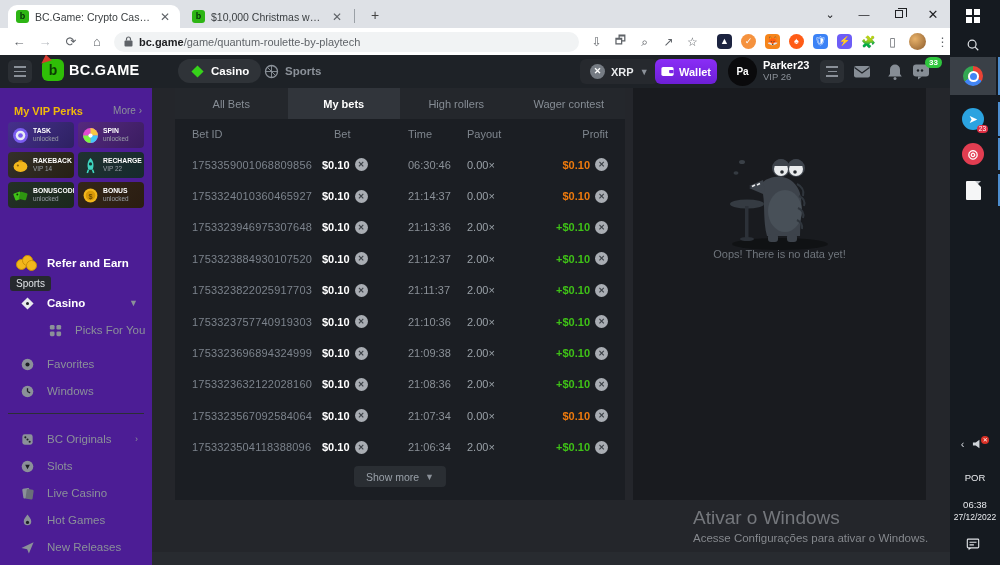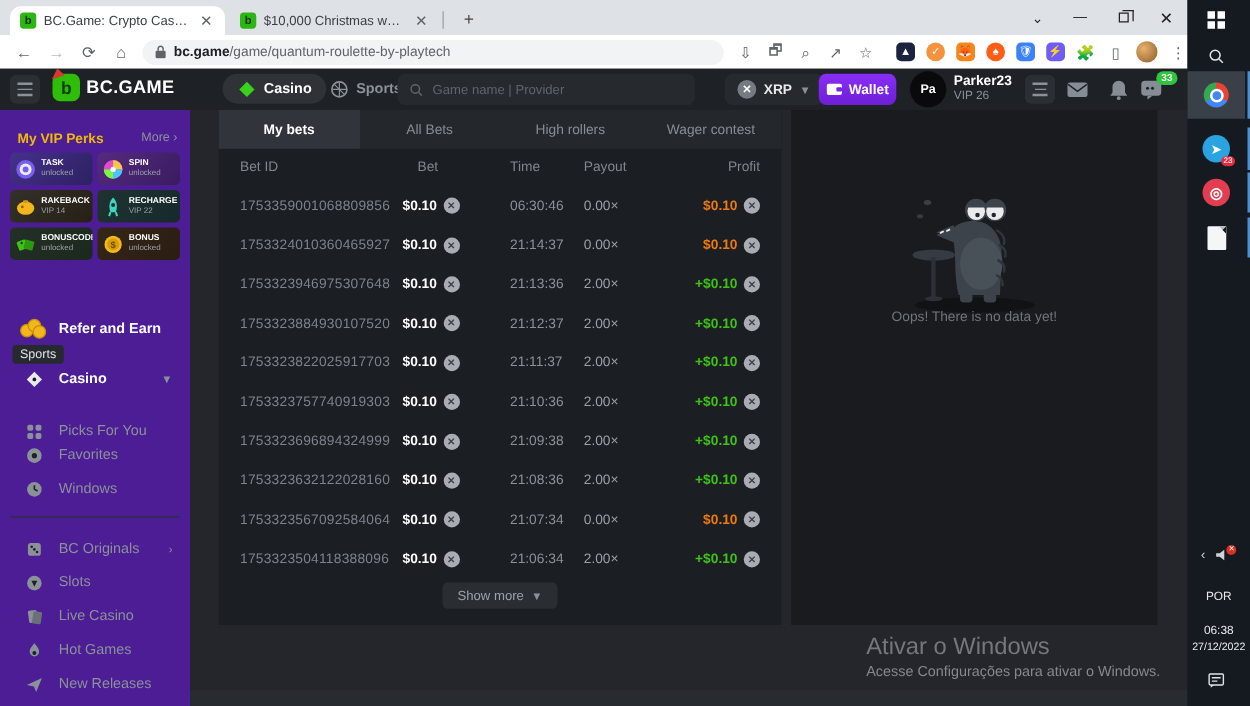--- a/index.html
+++ b/index.html
@@ -242,27 +242,20 @@
       </svg>
       <span>Casino</span>
     </div>
     <div class="pill sports-pill">
       <svg class="sico" width="13" height="13" viewBox="0 0 16 16">
         <circle cx="8" cy="8" r="6.4" fill="none" stroke="#8b9199" stroke-width="1.4"></circle>
         <path d="M2 8 H14 M8 2 V14 M3.5 3.5 Q8 8 12.5 12.5" stroke="#8b9199" stroke-width="1" fill="none"></path>
       </svg>
       <span>Sports</span>
     </div>
-    <div class="nav-search">
-      <svg width="12" height="12" viewBox="0 0 16 16">
-        <circle cx="7" cy="7" r="4.5" fill="none" stroke="#5e656d" stroke-width="1.6"></circle>
-        <line x1="10.5" y1="10.5" x2="14" y2="14" stroke="#5e656d" stroke-width="1.6"></line>
-      </svg>
-      <input type="text" placeholder="Game name | Provider" style="">
-    </div>
     <div class="xrp-pill">
       <span class="coin">✕</span>
       <span>XRP</span>
       <span class="chev">▼</span>
     </div>
     <div class="wallet-btn">
       <svg width="13" height="11" viewBox="0 0 16 13">
         <rect x="0.5" y="1" width="15" height="11" rx="2" fill="#fff"></rect>
         <rect x="10" y="4.5" width="5.5" height="4" rx="1" fill="#7a22e8"></rect>
       </svg>
@@ -393,21 +386,21 @@
     <div class="sports-label">Sports</div>
     <div class="side-row bright" style="top:204px;">
       <svg class="sico" viewBox="0 0 16 16">
         <polygon points="8,1.5 14.5,8 8,14.5 1.5,8" fill="#e8eaec"></polygon>
         <circle cx="8" cy="8" r="1.6" fill="#1d2024"></circle>
       </svg>
       <span>Casino</span>
       <span class="rchev">▼</span>
     </div>
     <div id="menu1">
-        <div class="side-row" style="top: 246px;">
+        <div class="side-row" style="top: 231px; margin-left: 28px;">
           <span>
             <svg class="sico" viewBox="0 0 16 16">
               <rect x="2" y="2" width="5" height="5" rx="1.5" fill="#8b9199"></rect>
               <rect x="9" y="2" width="5" height="5" rx="1.5" fill="#8b9199"></rect>
               <rect x="2" y="9" width="5" height="5" rx="1.5" fill="#8b9199"></rect>
               <rect x="9" y="9" width="5" height="5" rx="1.5" fill="#8b9199"></rect>
             </svg>
           </span>
           <span>Picks For You</span>
         </div>
@@ -478,22 +471,22 @@
             </svg>
           </span>
           <span>New Releases</span>
         </div>
         <div class="side-row" style="top: 475px;"></div>
       </div>
   </div>
 
   <div class="bets-panel">
     <div class="bets-tabs" id="betsTabs">
+        <div class="bets-tab">All Bets</div>
         <div class="bets-tab active">My bets</div>
-        <div class="bets-tab">All Bets</div>
         <div class="bets-tab">High rollers</div>
         <div class="bets-tab">Wager contest</div>
       </div>
     <div class="bgrid bets-header">
       <span>Bet ID</span>
       <span class="hc-bet">Bet</span>
       <span class="hc-time">Time</span>
       <span>Payout</span>
       <span class="hc-profit">Profit</span>
     </div>

